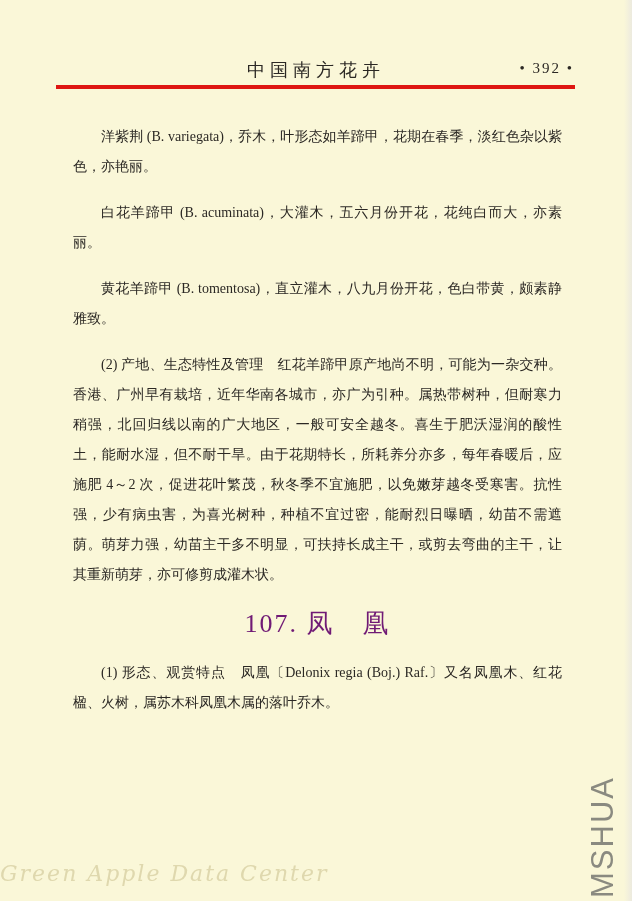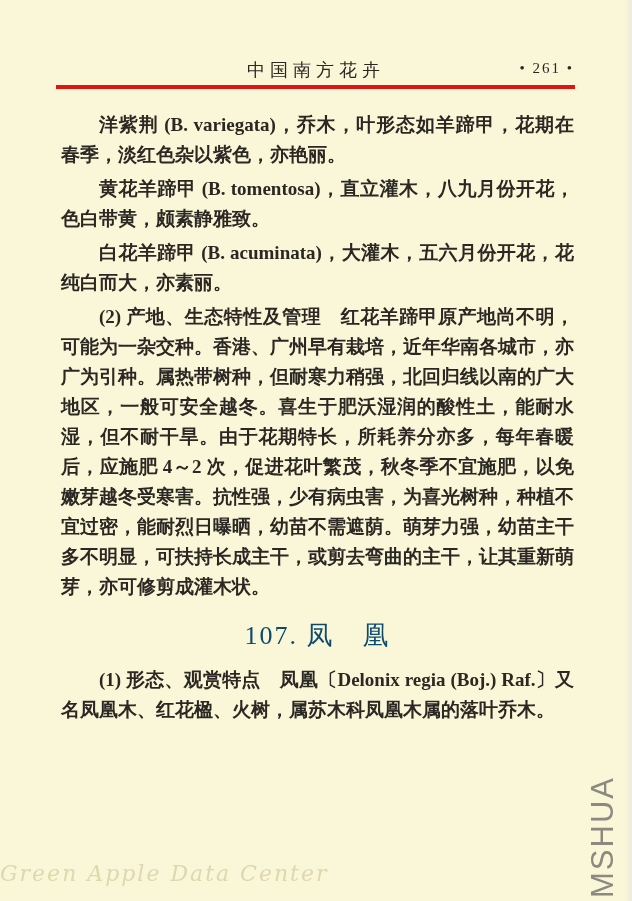--- a/index.html
+++ b/index.html
@@ -48,36 +48,35 @@
     height: 4px;
     background: #DE1612;
   }
   .body-text {
     position: absolute;
     top: 106px;
     left: 57px;
     width: 521px;
   }
   .para {
-    margin: 4px;
-    font-size: 19px;
+    margin: 16px;
+    font-size: 14px;
     line-height: 30px;
     text-align: justify;
     text-indent: 2em;
     word-break: break-word;
-    font-weight: bold;
   }
   .section-heading {
     margin: 16px 0 11px 0;
     font-size: 26px;
     line-height: 36px;
     text-align: center;
     font-weight: normal;
     letter-spacing: 2px;
-    color: #0c4a6e;
+    color: #701a75;
   }
   .watermark {
     position: absolute;
     left: 0; right: 0;
     top: 861px;
     text-align: left;
     font-family: "DejaVu Serif", serif;
     font-style: italic;
     font-size: 22px;
     letter-spacing: 2px;
@@ -99,29 +98,29 @@
     line-height: 40px;
   }
 </style>
 </head>
 <body>
 
 <div class="page">
 
   <div class="running-head">
     <div class="running-title">中国南方花卉</div>
-    <div class="page-number">• 261 •</div>
+    <div class="page-number">• 392 •</div>
   </div>
 
   <div class="red-rule"></div>
 
   <div class="body-text">
     <p class="para">洋紫荆 (B. variegata)，乔木，叶形态如羊蹄甲，花期在春季，淡红色杂以紫色，亦艳丽。</p>
+    <p class="para">白花羊蹄甲 (B. acuminata)，大灌木，五六月份开花，花纯白而大，亦素丽。</p>
     <p class="para">黄花羊蹄甲 (B. tomentosa)，直立灌木，八九月份开花，色白带黄，颇素静雅致。</p>
-    <p class="para">白花羊蹄甲 (B. acuminata)，大灌木，五六月份开花，花纯白而大，亦素丽。</p>
     <p class="para">(2) 产地、生态特性及管理　红花羊蹄甲原产地尚不明，可能为一杂交种。香港、广州早有栽培，近年华南各城市，亦广为引种。属热带树种，但耐寒力稍强，北回归线以南的广大地区，一般可安全越冬。喜生于肥沃湿润的酸性土，能耐水湿，但不耐干旱。由于花期特长，所耗养分亦多，每年春暖后，应施肥 4～2 次，促进花叶繁茂，秋冬季不宜施肥，以免嫩芽越冬受寒害。抗性强，少有病虫害，为喜光树种，种植不宜过密，能耐烈日曝晒，幼苗不需遮荫。萌芽力强，幼苗主干多不明显，可扶持长成主干，或剪去弯曲的主干，让其重新萌芽，亦可修剪成灌木状。</p>
 
     <h2 class="section-heading">107. 凤　凰</h2>
 
     <p class="para">(1) 形态、观赏特点　凤凰〔Delonix regia (Boj.) Raf.〕又名凤凰木、红花楹、火树，属苏木科凤凰木属的落叶乔木。</p>
   </div>
 
   <div class="watermark">Green Apple Data Center</div>
 
   <div class="side-label">MSHUA</div>

